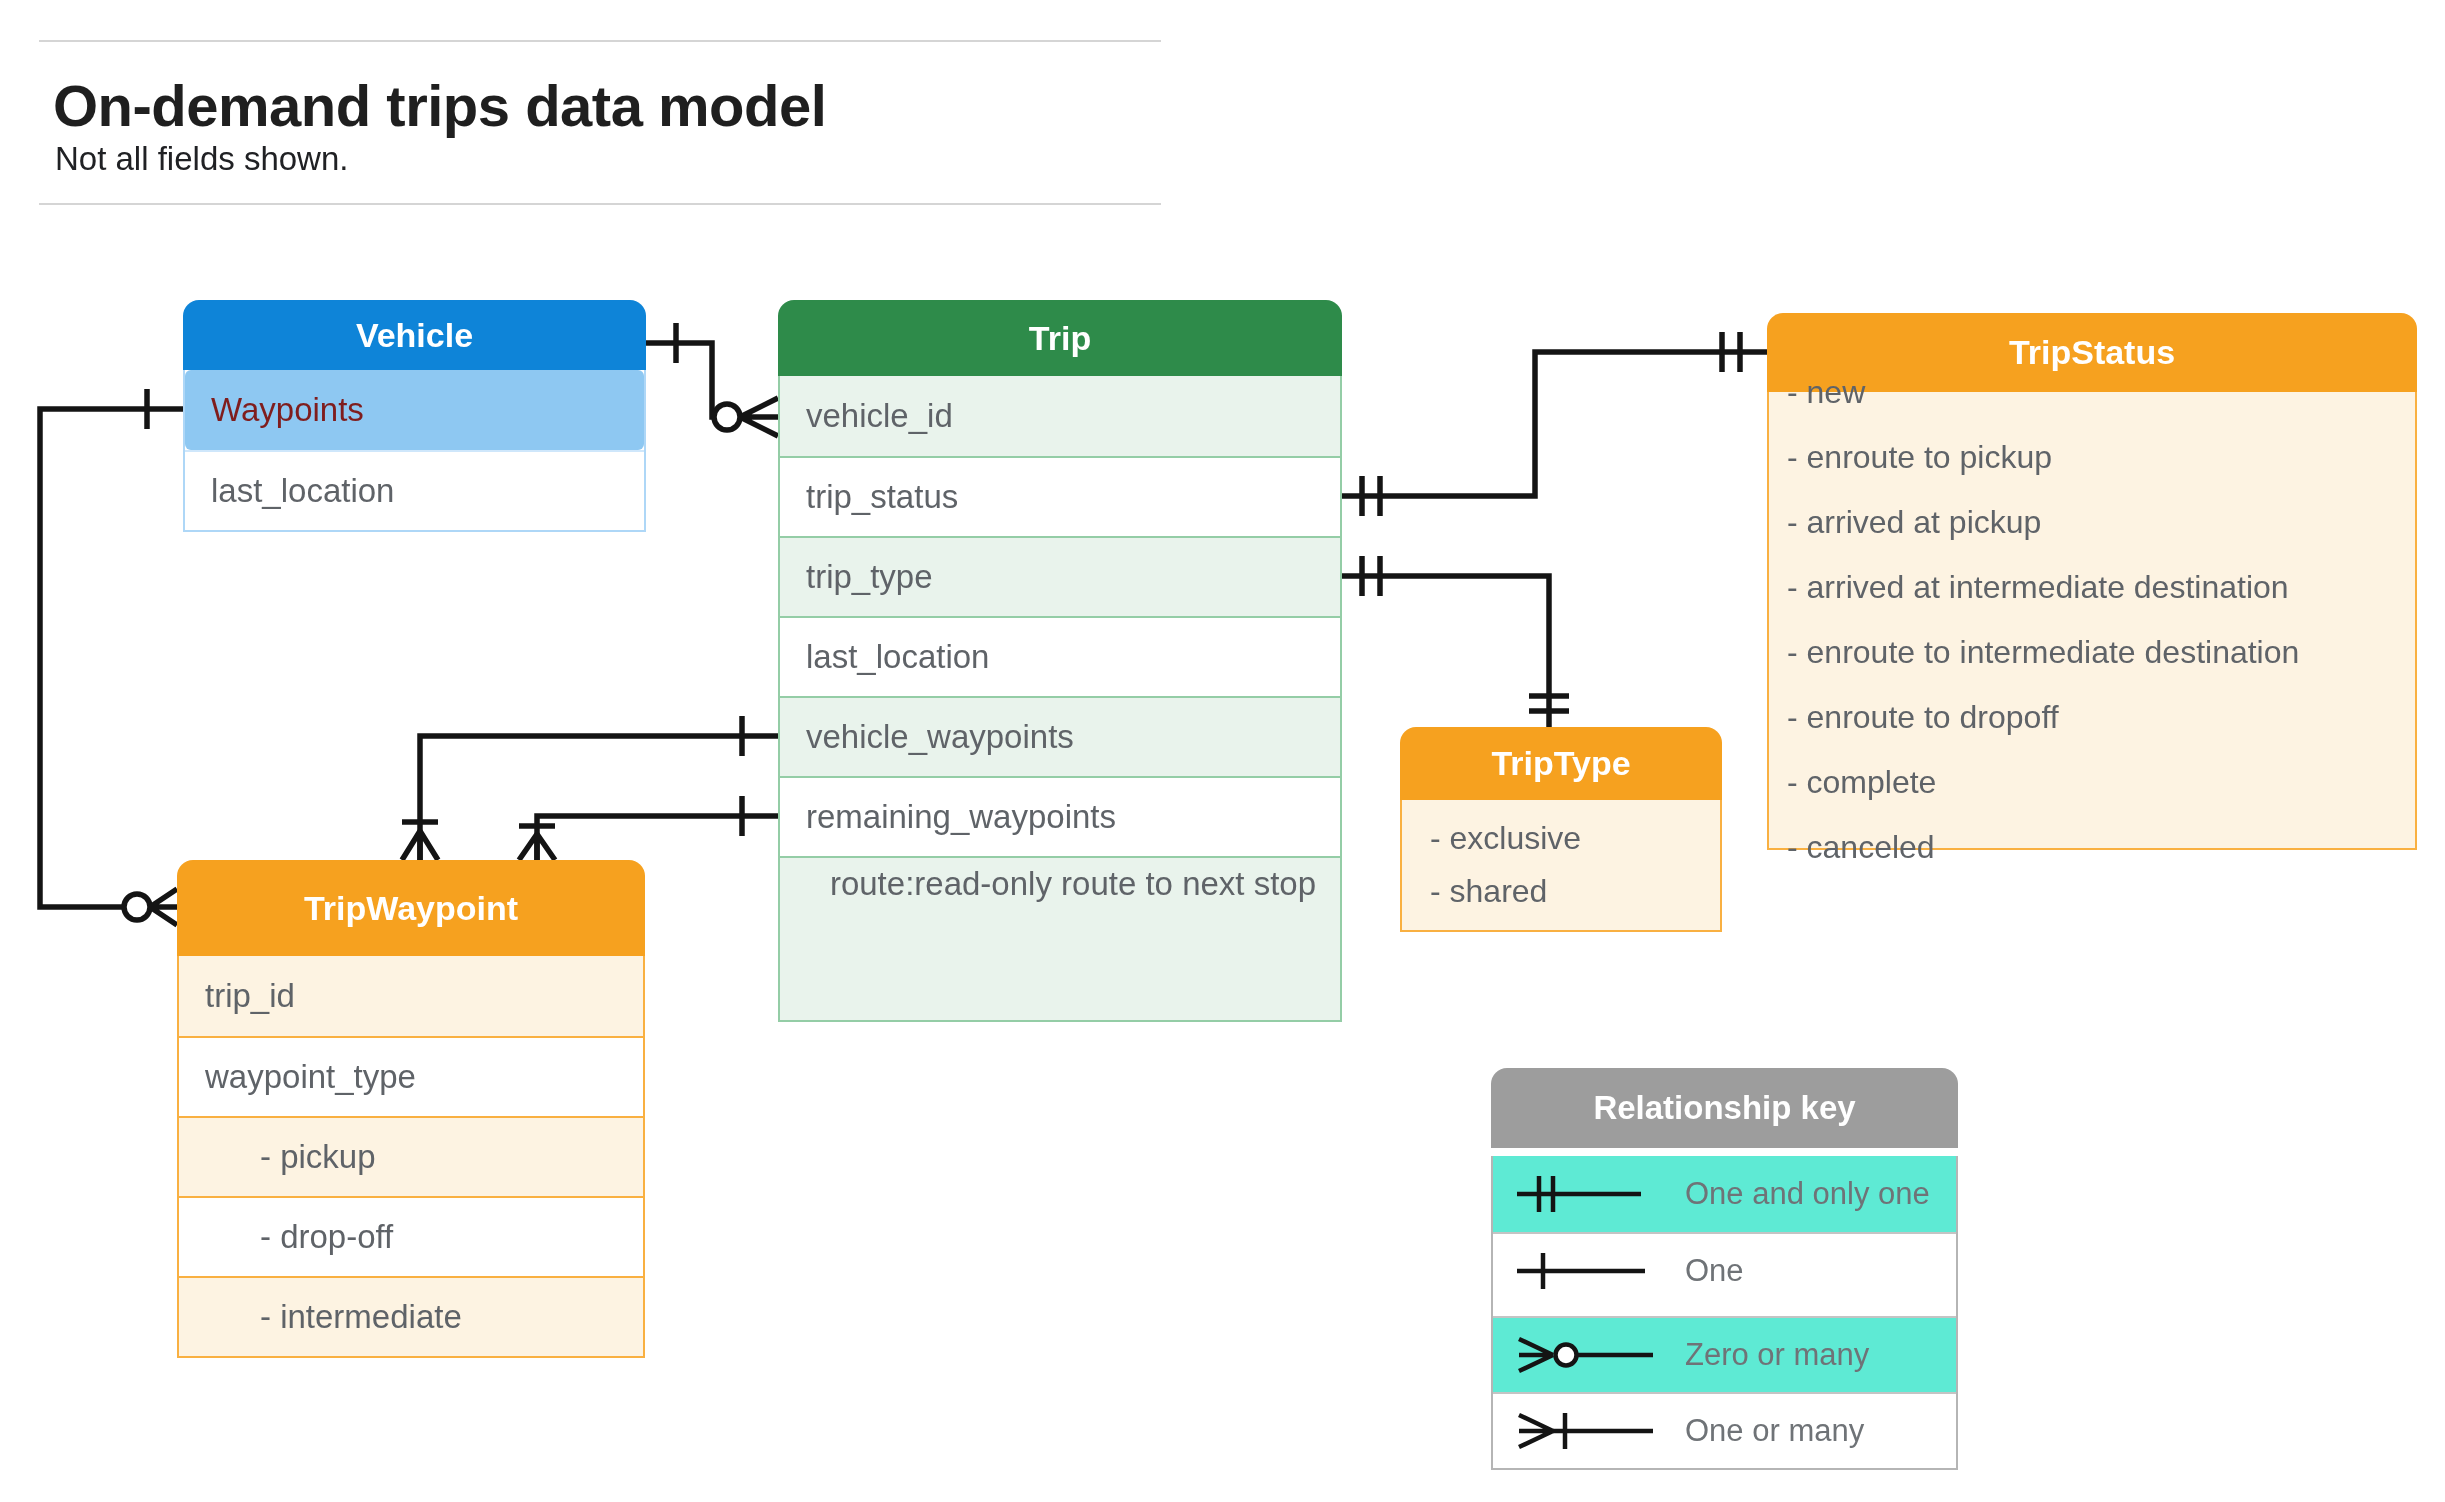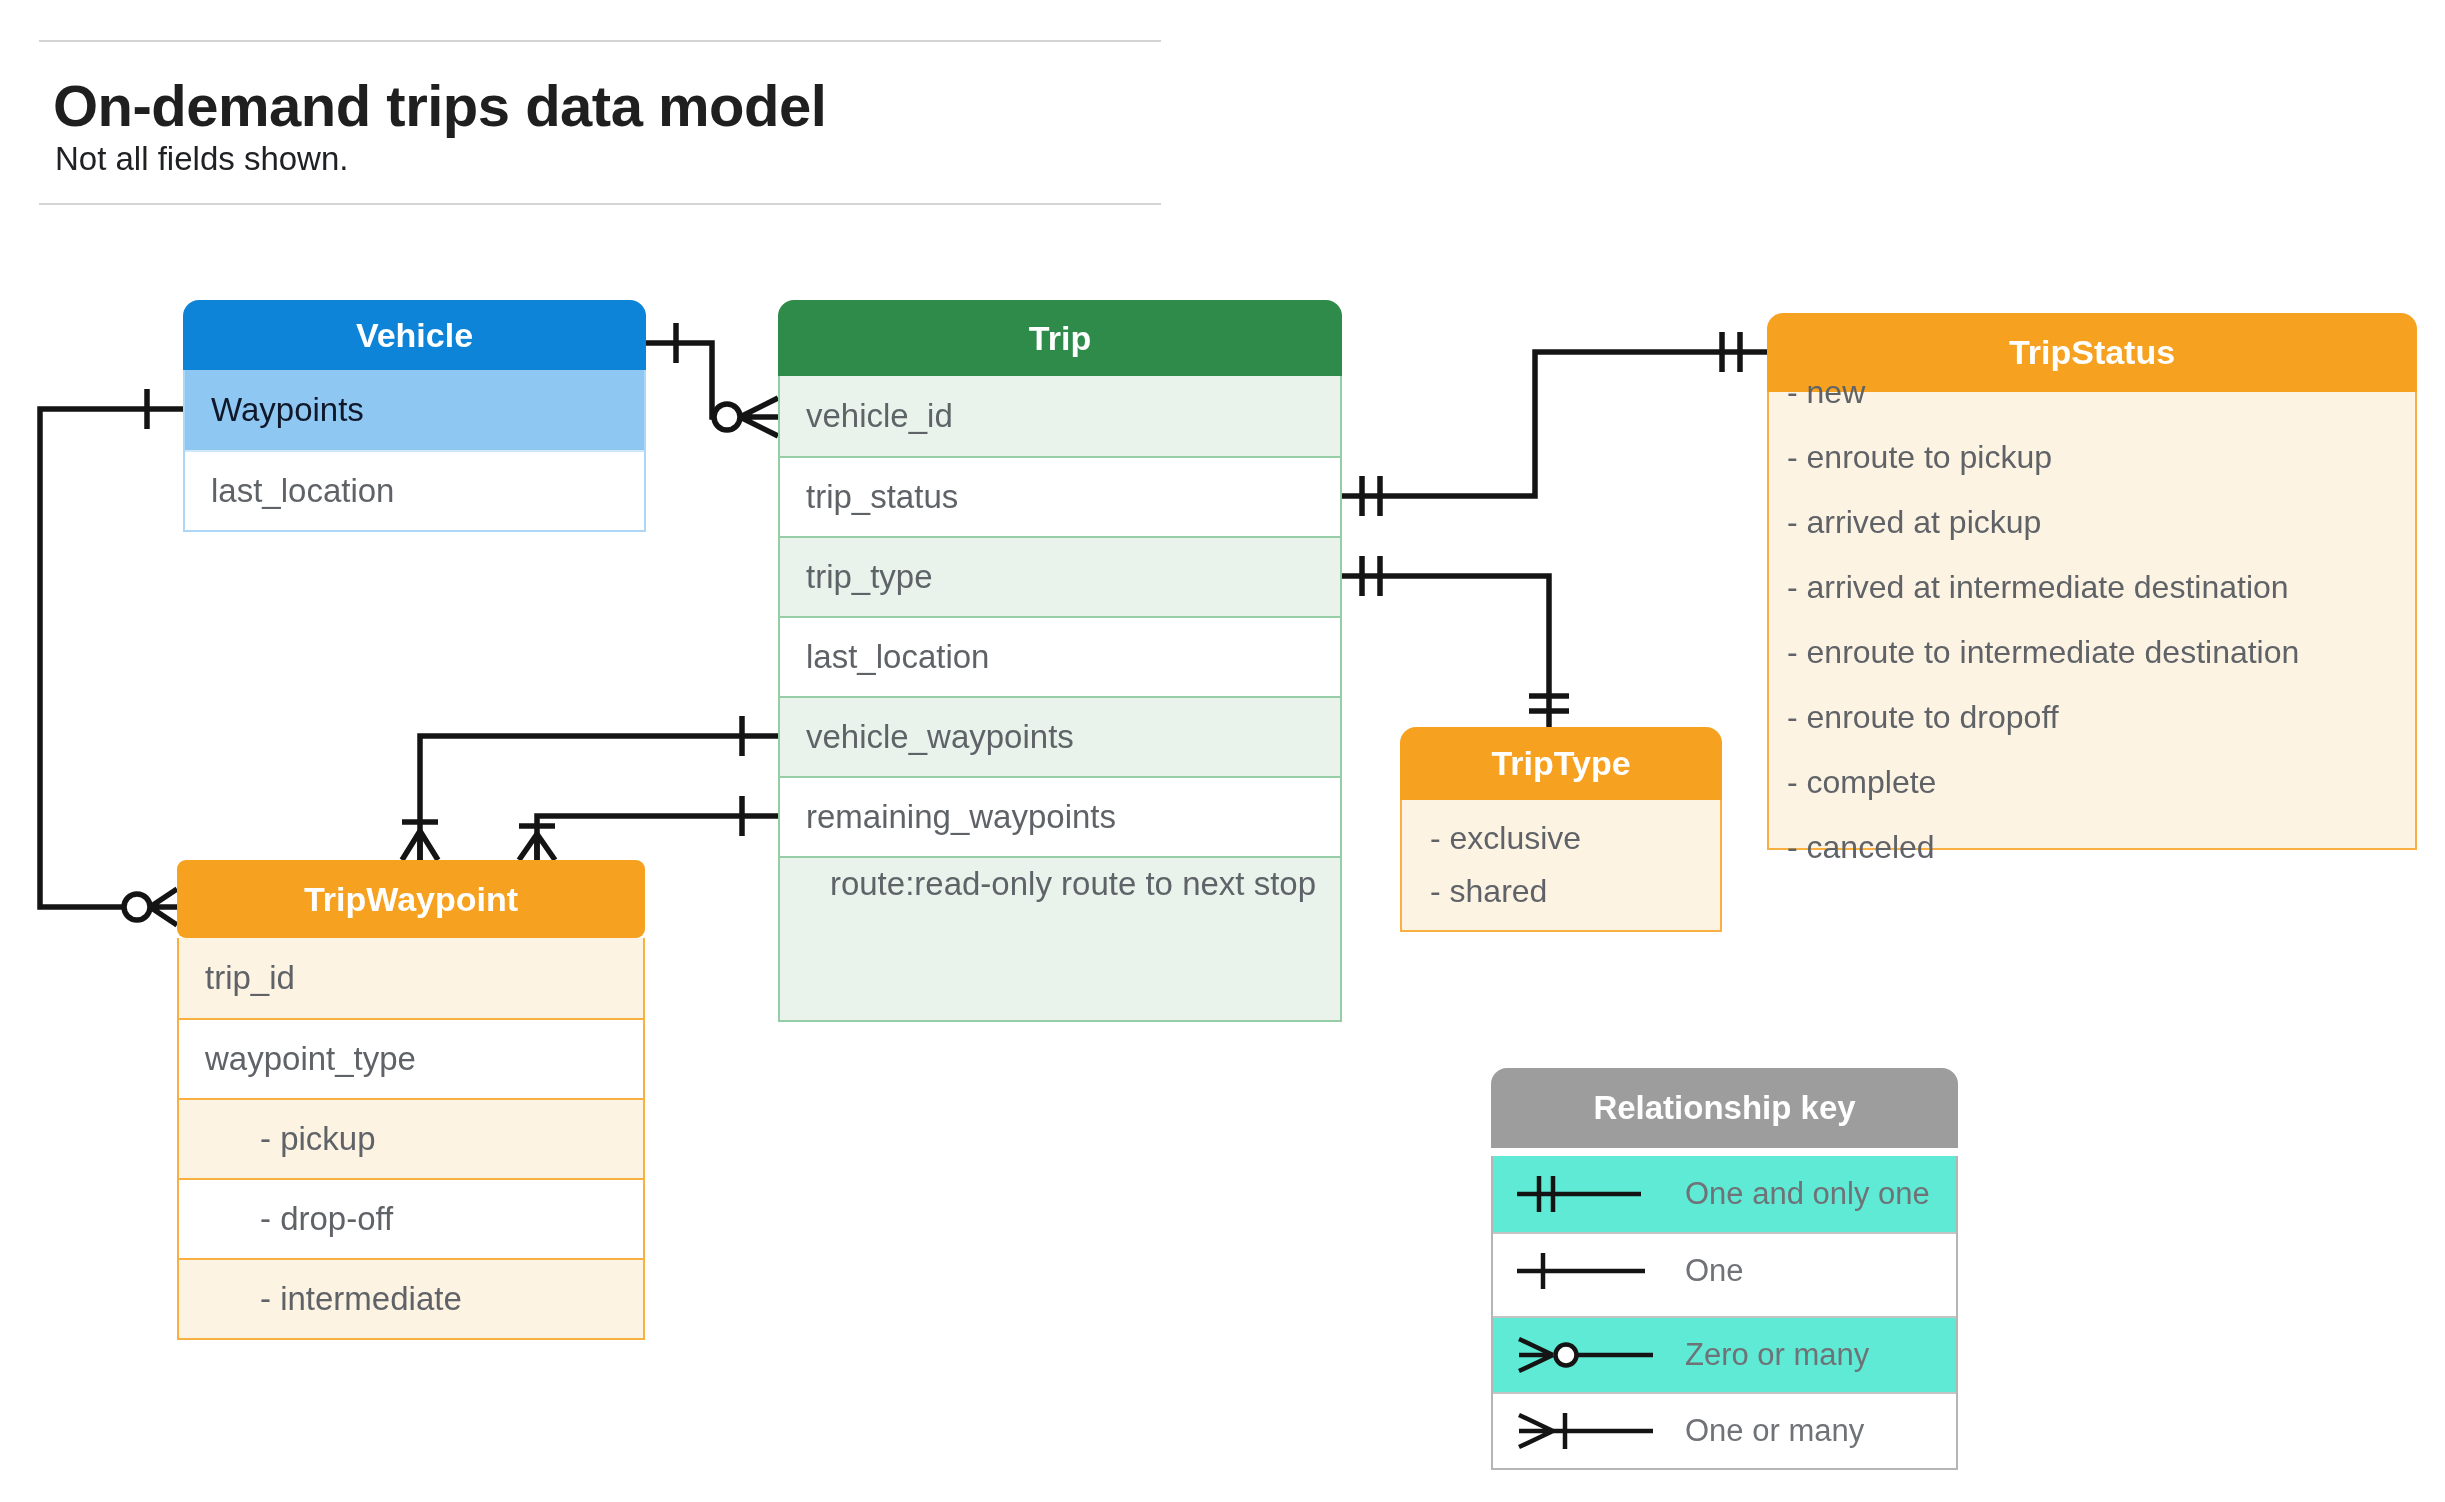--- a/index.html
+++ b/index.html
@@ -13,21 +13,21 @@
 
   .entity { position:absolute; }
   .ehdr { display:flex; align-items:center; justify-content:center; color:#fff; font-weight:700; font-size:34px; border-radius:16px 16px 0 0; }
   .row { display:flex; align-items:center; padding-left:26px; font-size:33px; color:#5f6368; background:#fff; height:80px; }
   .row.indent { padding-left:81px; }
 
   
   .vehicle .ehdr { background:#0e84d8; height:70px; }
   .vehicle .body { border:2px solid #aed7f7; border-top:none; }
   .vehicle .row + .row { border-top:2px solid #cfe7fb; }
-  .row.hl-blue { background:#8ec8f2; color:#0f172a; }
+  .row.hl-blue { background:#8ec8f2; color:#7f1d1d;border-radius:6px; }
 
   
   .trip .ehdr { background:#2e8b4a; height:76px; }
   .trip .body { border:2px solid #94cda6; border-top:none; }
   .trip .row + .row, .trip .row-tall { border-top:2px solid #94cda6; }
   .row.tint-green { background:#e9f3ec; }
   .trip .row-tall { height:164px; background:#e9f3ec; display:flex; flex-direction:row; justify-content:center; padding-left:26px; font-size:33px; color:#5f6368; }
   .trip .row-tall div { line-height:52px; }
 
   
@@ -148,21 +148,21 @@
     <div class="ehdr" style="height:73px;">TripType</div>
     <div class="body">
       <div class="vlist" style="height:130px; gap:16px; padding-left:28px;">
         <div>- exclusive</div>
         <div>- shared</div>
       </div>
     </div>
   </div>
 
   <div class="entity orange" style="left:177px; top:860px; width:468px;">
-    <div class="ehdr" style="height:78px;border-radius:9px;">TripWaypoint</div>
+    <div class="ehdr" style="height:96px;">TripWaypoint</div>
     <div class="body">
       <div class="row tint-cream">trip_id</div>
       <div class="row">waypoint_type</div>
       <div class="row tint-cream indent">- pickup</div>
       <div class="row indent">- drop-off</div>
       <div class="row tint-cream indent">- intermediate</div>
     </div>
   </div>
 
   <div class="entity legend" style="left:1491px; top:1068px; width:467px;">

